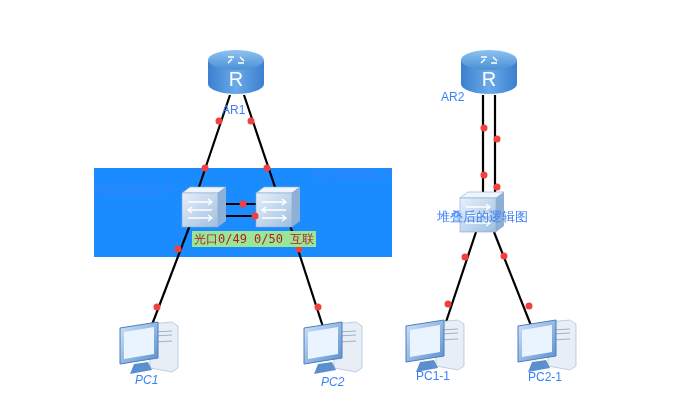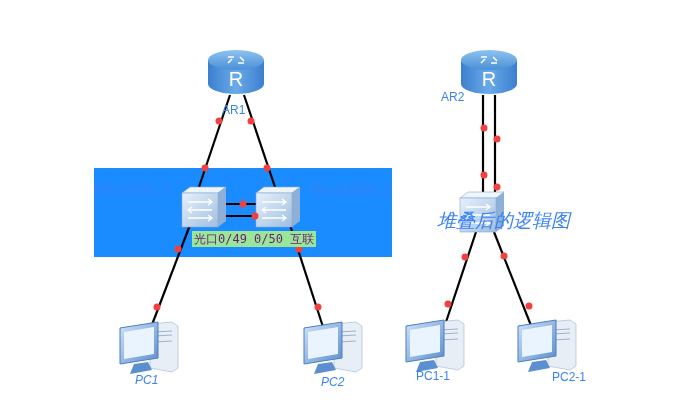--- a/index.html
+++ b/index.html
@@ -1,20 +1,20 @@
 <!DOCTYPE html>
 <html><head>
 <meta charset="utf-8">
 <style>
   html,body{margin:0;padding:0;background:#fff;}
   body{width:678px;height:410px;position:relative;overflow:hidden;font-family:"Liberation Sans",sans-serif;}
   #stage{position:absolute;left:0;top:0;width:678px;height:410px;}
   .lbl{position:absolute;font-size:12px;color:#3b82f6;white-space:nowrap;}
   .stack-area{position:absolute;left:94px;top:168px;width:298px;height:89px;background:#1a8cff;}
-  .port-note{position:absolute;left:192px;top:231px;background:#99e699;font-family:"DejaVu Sans Mono",monospace;font-size:12px;padding:0 2px;height:16px;line-height:16px;color:#701a75;}
+  .port-note{position:absolute;left:192px;top:231px;background:#99e699;font-family:"DejaVu Sans Mono",monospace;font-size:12px;padding:0 2px;height:16px;line-height:16px;color:#b91c1c;}
 </style>
 </head>
 <body>
 
 <div id="stage">
   <div class="stack-area"></div>
 
   <svg width="678" height="410" style="position:absolute;left:0;top:0;">
     <defs>
       <linearGradient id="rtop" x1="0" y1="0" x2="0" y2="1">
@@ -116,20 +116,20 @@
       <use href="#dot" x="465" y="257"></use>
         <use href="#dot" x="504" y="256"></use>
       <use href="#dot" x="448" y="304"></use>
         <use href="#dot" x="529" y="306"></use>
     </g>
   </svg>
 
   <div class="lbl" style="left:222px;top:103px;">AR1</div>
   <div class="lbl" style="left:441px;top:90px;text-align:right;">AR2</div>
   <div class="lbl" style="left:94px;top:183px;">RG-S5750C-3</div>
-  <div class="lbl" style="left:313px;top:184px;">RG-S5750C-2</div>
+  <div class="lbl" style="left:313px;top:168px;">RG-S5750C-2</div>
   <div class="port-note">光口0/49 0/50 互联</div>
-  <div class="lbl" style="left:437px;top:208px;font-size:19px;font-style:italic;">堆叠后的逻辑图</div>
+  <div class="lbl" style="left:437px;top:208px;font-size:13px;">堆叠后的逻辑图</div>
   <div class="lbl" style="left:135px;top:373px;font-style:italic;">PC1</div>
   <div class="lbl" style="left:321px;top:375px;font-style:italic;">PC2</div>
   <div class="lbl" style="left:416px;top:369px;text-align:center;">PC1-1</div>
-  <div class="lbl" style="left:552px;top:370px;">PC2-1</div>
+  <div class="lbl" style="left:528px;top:370px;">PC2-1</div>
 </div>
 
 </body></html>

